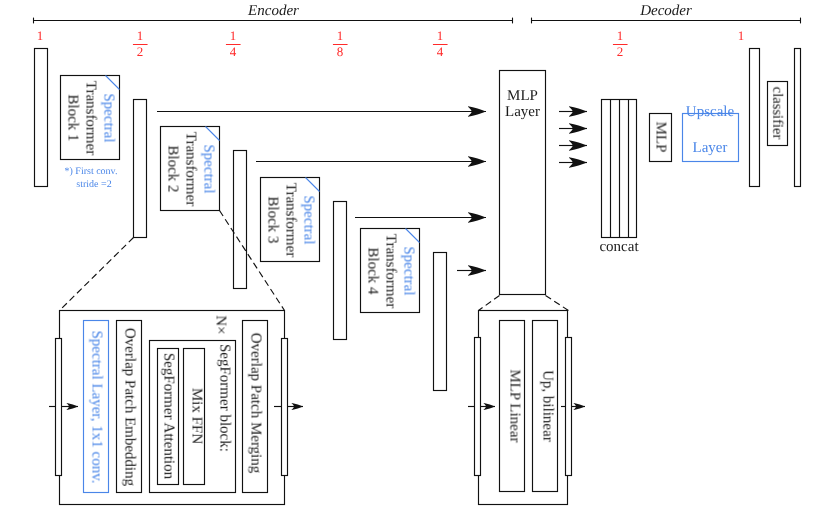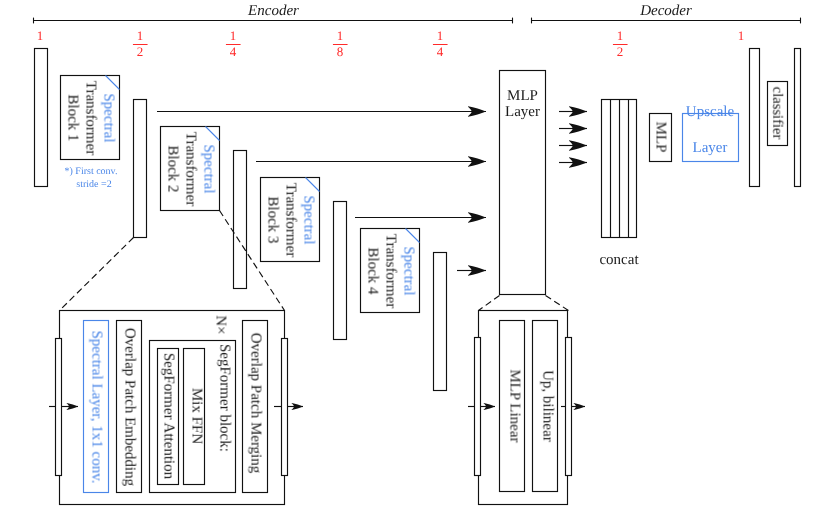--- a/index.html
+++ b/index.html
@@ -179,21 +179,21 @@
 <div class="vtext blue" style="left:408px;top:271px;">Spectral</div>
 <div class="vtext" style="left:390px;top:271px;">Transformer</div>
 <div class="vtext" style="left:372px;top:271px;">Block 4</div>
 
 <div class="lbl blue" style="left:91px;top:172px;font-size:10px;">*) First conv.</div>
 <div class="lbl blue" style="left:94px;top:185px;font-size:10px;">stride =2</div>
 
 <div class="lbl" style="left:522.5px;top:95.7px;">MLP</div>
 <div class="lbl" style="left:522.5px;top:112.3px;">Layer</div>
 
-<div class="lbl" style="left:619px;top:260px;">concat</div>
+<div class="lbl" style="left:619px;top:247px;">concat</div>
 
 <div class="vtext" style="left:660px;top:137px;">MLP</div>
 
 <div class="lbl blue" style="left:710px;top:112px;">Upscale</div>
 <div class="lbl blue" style="left:710px;top:148px;">Layer</div>
 
 <div class="vtext" style="left:777px;top:113px;font-size:14.6px;">classifier</div>
 
 <div class="vtext blue" style="left:96px;top:407px;">Spectral Layer, 1x1 conv.</div>
 <div class="vtext" style="left:129px;top:407px;">Overlap Patch Embedding</div>

